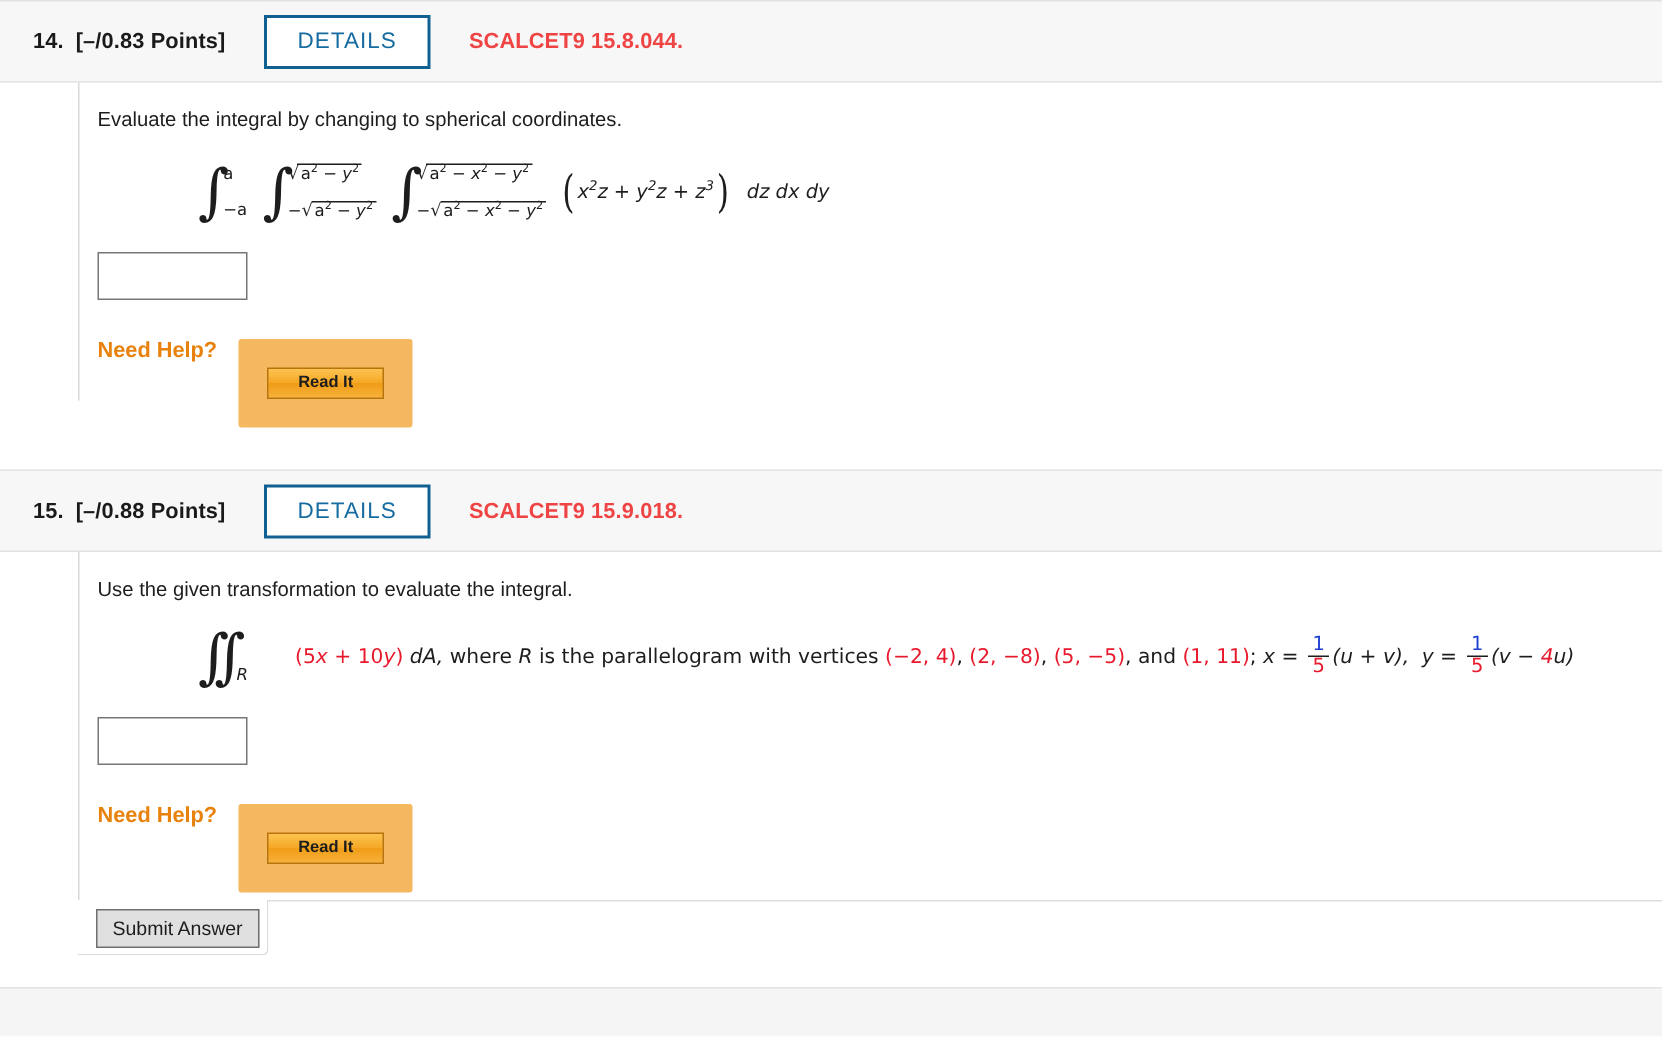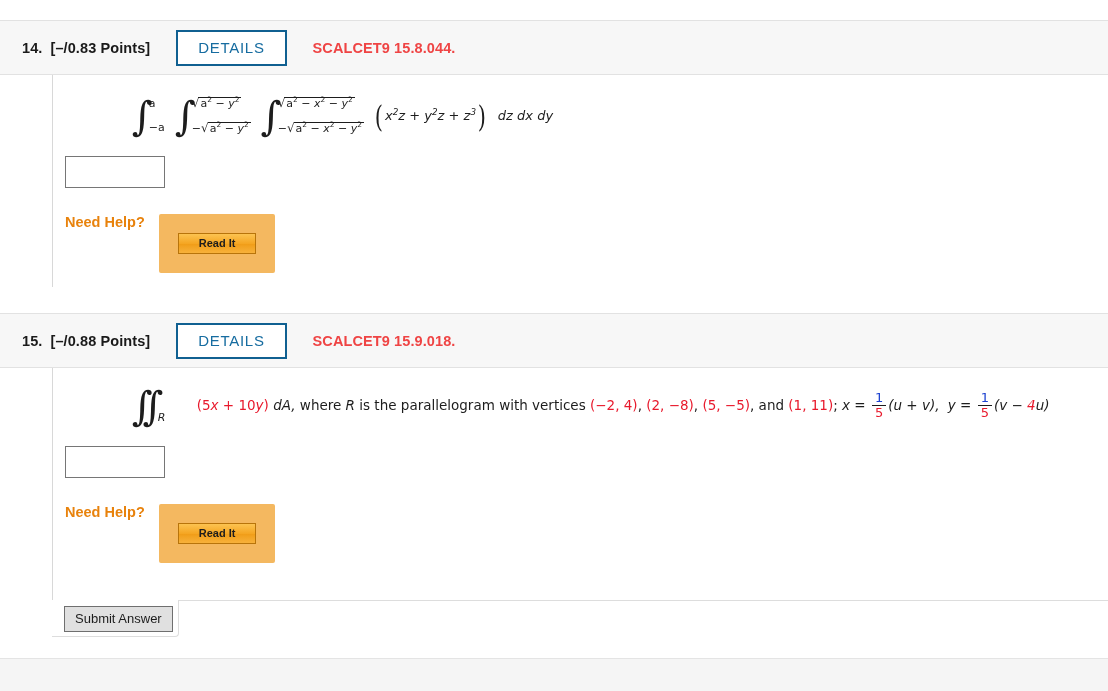--- a/index.html
+++ b/index.html
@@ -227,31 +227,32 @@
     height: 33px;
     background: #f5f5f5;
     border-top: 1px solid #e4e4e4;
   }
 </style>
 </head>
 <body>
 
 <div class="page">
 
-  <div class="question" style="top:0;margin-top:20px;">
+  <div class="question" style="top:0;">
 
     <div class="q-header">
       <span class="q-num">14.</span>
       <span class="q-points">[–/0.83 Points]</span>
       <button class="details-btn">DETAILS</button>
       <span class="q-ref">SCALCET9 15.8.044.</span>
     </div>
 
     <div class="q-body" style="height:212px;">
 
+      <div class="prompt">Evaluate the integral by changing to spherical coordinates.</div>
 
       <div class="math" style="padding:22px 0 0 78px; font-size:13px;">
 
         <span class="intwrap">
           <span class="intsign">∫</span><span class="lim"><span class="up">a</span><span class="dn">−a</span></span>
         </span>
 
         <span class="intwrap">
           <span class="intsign">∫</span><span class="lim">
             <span class="up"><span class="sqrt"><span class="rad">√</span><span class="body">a<sup class="e">2</sup> − <span class="mi">y</span><sup class="e">2</sup></span></span></span>
@@ -288,20 +289,21 @@
 
     <div class="q-header">
       <span class="q-num">15.</span>
       <span class="q-points">[–/0.88 Points]</span>
       <button class="details-btn">DETAILS</button>
       <span class="q-ref">SCALCET9 15.9.018.</span>
     </div>
 
     <div class="q-body" style="height:254px;">
 
+      <div class="prompt">Use the given transformation to evaluate the integral.</div>
 
       <div class="math" style="padding:20px 0 0 78px; font-size:13.5px;">
         <span class="intwrap">
           <span class="intsign2">∫∫</span><span class="lim" style="left:-6px;"><span class="up" style="visibility:hidden;">R</span><span class="dn"><span class="mi">R</span></span></span>
         </span>
 
         <span class="red" style="margin-left:20px;">(<span>5</span><span class="mi">x</span> + <span>10</span><span class="mi">y</span>)</span>
         <span class="mi">dA,</span>
         <span>where <span class="mi">R</span> is the parallelogram with vertices</span>
         <span class="red">(−2, 4)</span><span>, </span><span class="red">(2, −8)</span><span>, </span><span class="red">(5, −5)</span><span>, and </span><span class="red">(1, 11)</span><span>; </span>

